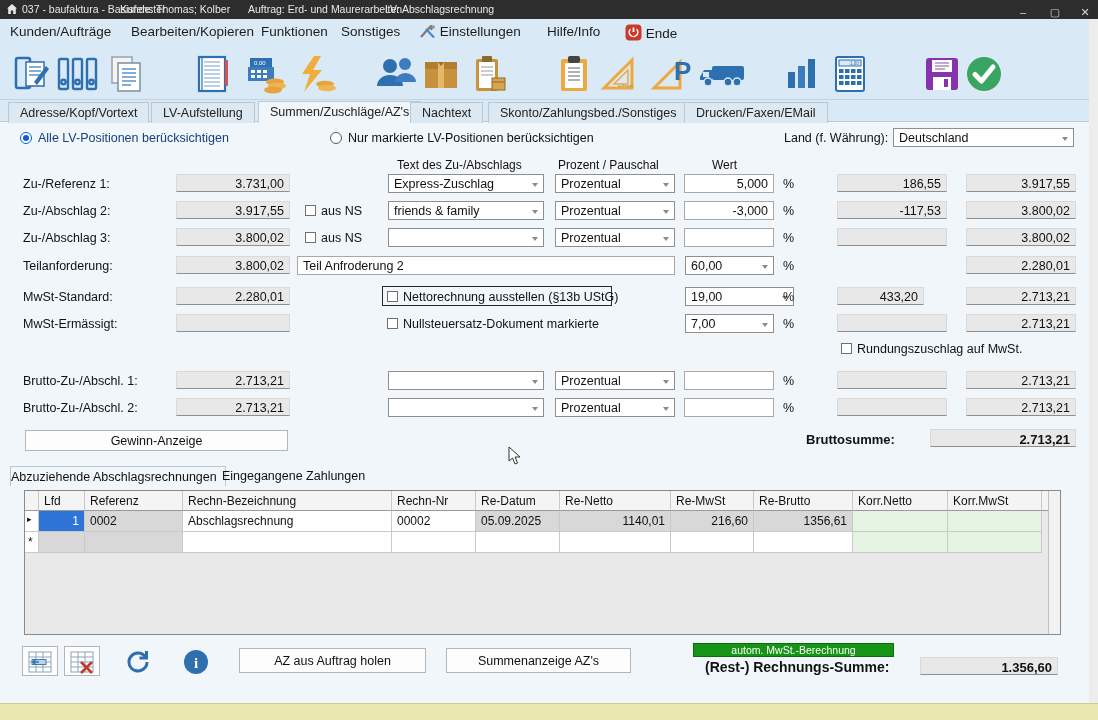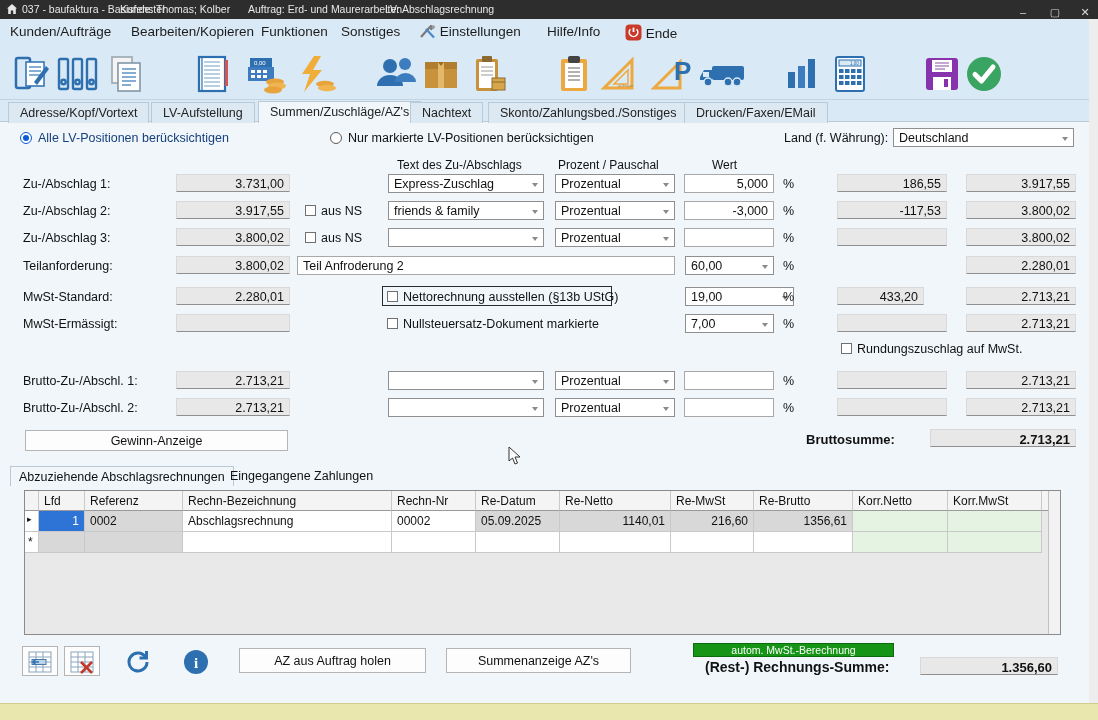--- a/index.html
+++ b/index.html
@@ -37,21 +37,21 @@
   .cb { position:absolute; width:11px; height:11px; background:#fff; border:1px solid #707070; }
   .cblbl { position:absolute; font-size:12.5px; color:#111; white-space:nowrap; }
   .rb { position:absolute; width:12px; height:12px; border-radius:50%; background:#fff; border:1px solid #5a5a5a; }
   .rb.sel { border-color:#0b5cd5; }
   .rb.sel::after { content:""; position:absolute; left:2px; top:2px; width:6px; height:6px; border-radius:50%; background:#0b5cd5; }
   .focusbox { position:absolute; border:1px solid #2a2a2a; }
 
   .btn { position:absolute; background:#fdfdfd; border:1px solid #b5b5b5; font-size:12.5px; color:#111; text-align:center; }
 
   
-  .subtab { position:absolute; font-size:12.5px; color:#111; padding:3px 8px 2px 8px; white-space:nowrap; }
+  .subtab { position:absolute; font-size:12.5px; color:#111; padding:3px 8px 2px 0; white-space:nowrap; }
   .subtab.active { background:#f0f6fa; border:1px solid #b9c9d6; border-bottom:none; }
 
   
   .itbl { position:absolute; left:24px; top:490px; width:1037px; height:145px; background:#e9e9e9; border:1px solid #8a8a8a; }
   .icell { position:absolute; font-size:12px; color:#111; border-right:1px solid #c9c9c9; border-bottom:1px solid #c9c9c9; padding:3px 5px 0 5px; white-space:nowrap; overflow:hidden; }
   .ihead { background:#f4f4f4; border-bottom:1px solid #9a9a9a; }
   .num { text-align:right; }
   .cell-gray { background:#d8d8d8; }
   .cell-white { background:#ffffff; }
   .cell-green { background:#e4f3e2; }
@@ -252,21 +252,21 @@
   <span class="lbl" style="left:38px;top:131px;color:#16407e">Alle LV-Positionen berücksichtigen</span>
   <span class="rb" style="left:330px;top:132px"></span>
   <span class="lbl" style="left:348px;top:131px">Nur markierte LV-Positionen berücksichtigen</span>
   <span class="lbl" style="left:784px;top:131px">Land (f. Währung):</span>
   <div class="dd" style="left:893px;top:128px;width:181px"><span>Deutschland</span></div>
 
   <span class="hdr" style="left:397px;top:158px">Text des Zu-/Abschlags</span>
   <span class="hdr" style="left:558px;top:158px">Prozent / Pauschal</span>
   <span class="hdr" style="left:712px;top:158px">Wert</span>
 
-  <span class="lbl" style="left:23px;top:177px">Zu-/Abschlag 1:</span>
+  <span class="lbl" style="left:23px;top:177px">Zu-/Referenz 1:</span>
   <div class="fld" style="left:176px;top:174px;width:114px">3.731,00</div>
   <div class="dd" style="left:388px;top:174px;width:156px"><span>Express-Zuschlag</span></div>
   <div class="dd" style="left:555px;top:174px;width:120px"><span>Prozentual</span></div>
   <div class="inp" style="left:684px;top:174px;width:90px">5,000</div>
   <span class="pct" style="left:783px;top:177px">%</span>
   <div class="fld" style="left:837px;top:174px;width:110px">186,55</div>
   <div class="fld" style="left:966px;top:174px;width:110px">3.917,55</div>
 
   <span class="lbl" style="left:23px;top:204px">Zu-/Abschlag 2:</span>
   <div class="fld" style="left:176px;top:201px;width:114px">3.917,55</div>

